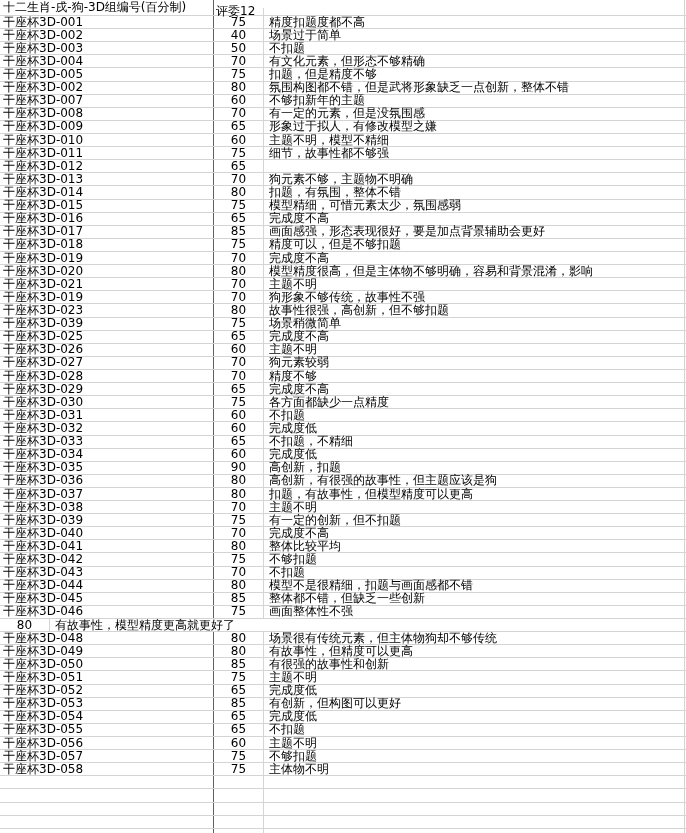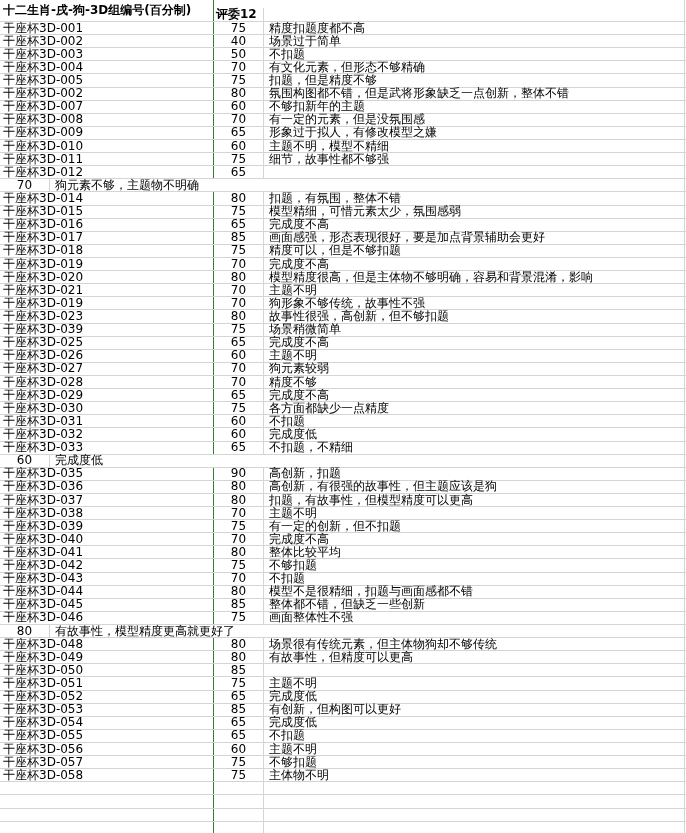--- a/index.html
+++ b/index.html
@@ -13,21 +13,21 @@
   body{font-family:"DejaVu Sans","Liberation Sans",sans-serif;color:var(--text);}
   .sheet{
     width:686px;height:833px;overflow:hidden;position:relative;
     font-size:12px;line-height:13px;
   }
   .row{
     display:flex;align-items:stretch;height:13.12px;
     border-bottom:1px solid var(--grid);
     background:var(--bg);
   }
-  .row.header-row{height:22px;font-weight:bold;}
+  .row.header-row{height:16px;font-weight:normal;}
   .cell{overflow:visible;white-space:nowrap;display:flex;align-items:center;}
   .col-a{
     width:214px;flex:0 0 214px;
     padding-left:3px;
     border-right:1px solid var(--green);
   }
   .col-b{
     width:50px;flex:0 0 50px;
     justify-content:center;
     border-right:1px solid var(--grid);
@@ -105,20 +105,21 @@
       <div class="row">
         <div class="cell col-a">干座杯3D-011</div>
         <div class="cell col-b">75</div>
         <div class="cell col-c">细节，故事性都不够强</div>
       </div>
       <div class="row">
         <div class="cell col-a">干座杯3D-012</div>
         <div class="cell col-b">65</div>
       </div>
       <div class="row">
+        <div class="cell col-a">干座杯3D-013</div>
         <div class="cell col-b">70</div>
         <div class="cell col-c">狗元素不够，主题物不明确</div>
       </div>
       <div class="row">
         <div class="cell col-a">干座杯3D-014</div>
         <div class="cell col-b">80</div>
         <div class="cell col-c">扣题，有氛围，整体不错</div>
       </div>
       <div class="row">
         <div class="cell col-a">干座杯3D-015</div>
@@ -209,20 +210,21 @@
         <div class="cell col-a">干座杯3D-032</div>
         <div class="cell col-b">60</div>
         <div class="cell col-c">完成度低</div>
       </div>
       <div class="row">
         <div class="cell col-a">干座杯3D-033</div>
         <div class="cell col-b">65</div>
         <div class="cell col-c">不扣题，不精细</div>
       </div>
       <div class="row">
+        <div class="cell col-a">干座杯3D-034</div>
         <div class="cell col-b">60</div>
         <div class="cell col-c">完成度低</div>
       </div>
       <div class="row">
         <div class="cell col-a">干座杯3D-035</div>
         <div class="cell col-b">90</div>
         <div class="cell col-c">高创新，扣题</div>
       </div>
       <div class="row">
         <div class="cell col-a">干座杯3D-036</div>
@@ -289,20 +291,21 @@
         <div class="cell col-c">场景很有传统元素，但主体物狗却不够传统</div>
       </div>
       <div class="row">
         <div class="cell col-a">干座杯3D-049</div>
         <div class="cell col-b">80</div>
         <div class="cell col-c">有故事性，但精度可以更高</div>
       </div>
       <div class="row">
         <div class="cell col-a">干座杯3D-050</div>
         <div class="cell col-b">85</div>
+        <div class="cell col-c">有很强的故事性和创新</div>
       </div>
       <div class="row">
         <div class="cell col-a">干座杯3D-051</div>
         <div class="cell col-b">75</div>
         <div class="cell col-c">主题不明</div>
       </div>
       <div class="row">
         <div class="cell col-a">干座杯3D-052</div>
         <div class="cell col-b">65</div>
         <div class="cell col-c">完成度低</div>

